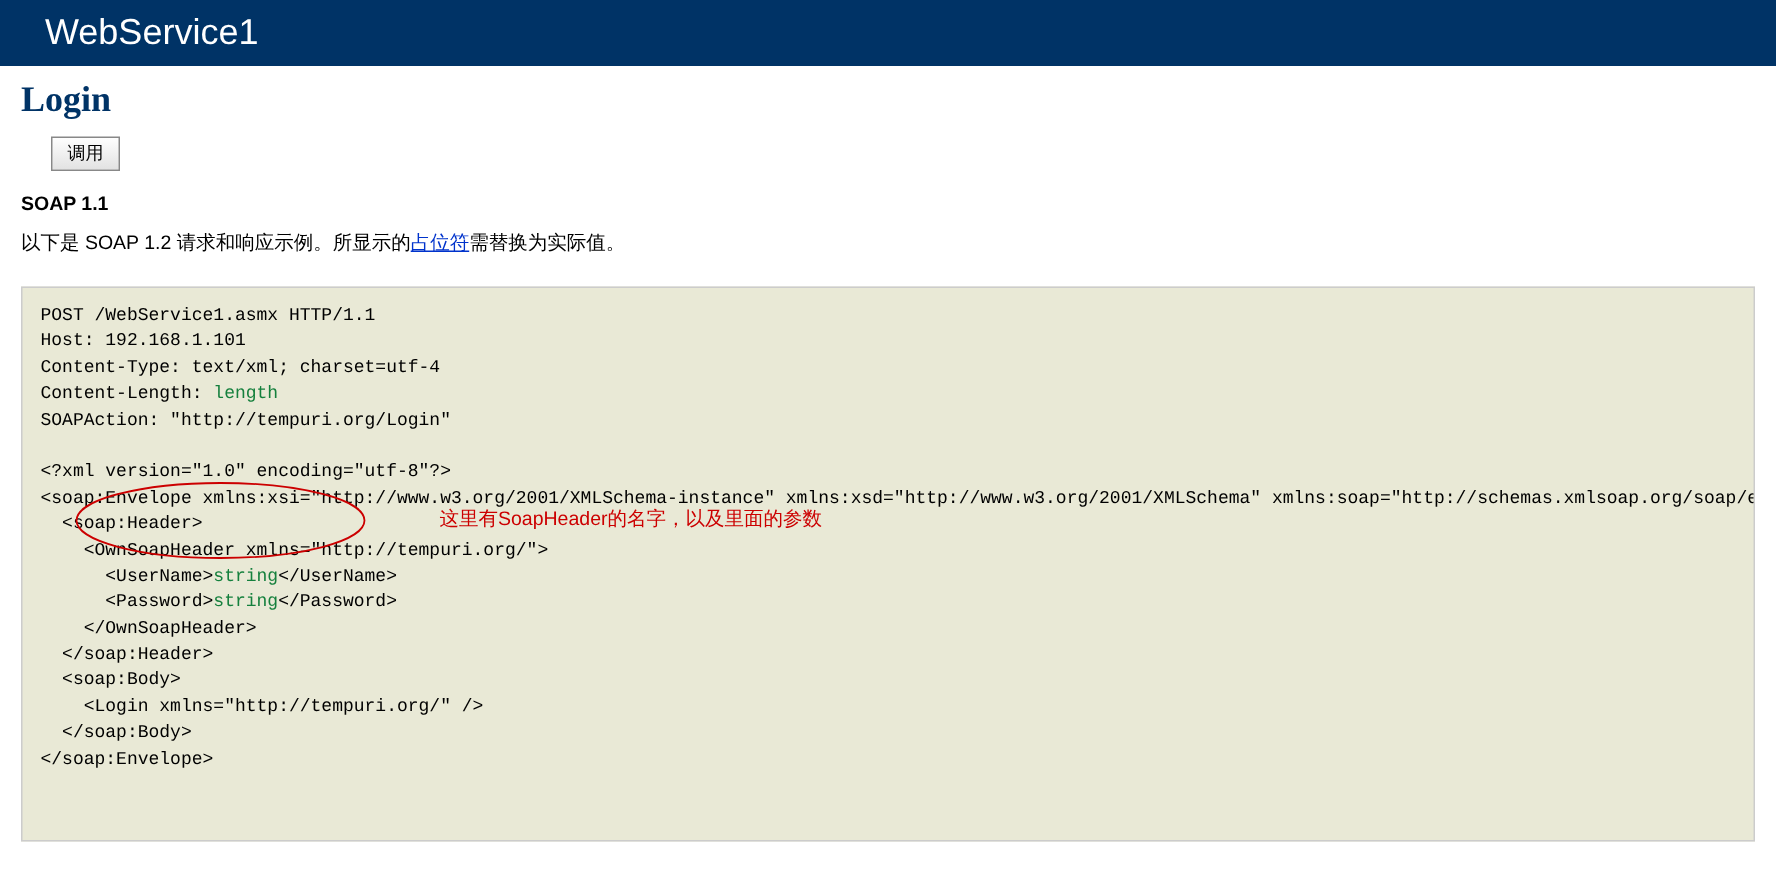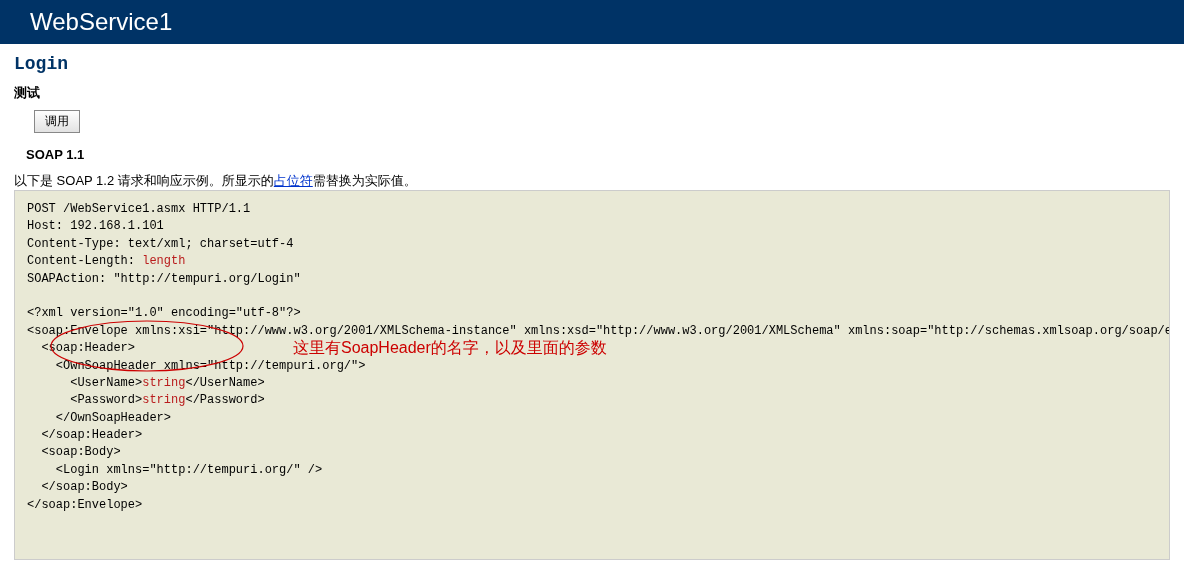--- a/index.html
+++ b/index.html
@@ -22,23 +22,23 @@
   .content {
     padding: 10px 14px 0 14px;
   }
   .intro {
     font-size: 13px;
     margin-bottom: 20px;
   }
   a { color: #0033cc; text-decoration: underline; }
   h2.op {
     color: #003366;
-    font-size: 18px;
+    font-size: 24px;
     margin: 0 0 10px 0;
-    font-family: Liberation Mono, monospace;
+    font-family: Liberation Serif, serif;
     font-weight: bold;
   }
   h3.sub {
     font-size: 13px;
     font-weight: bold;
     margin: 0 0 8px 0;
   }
   .indent {
     padding-left: 14px;
     font-size: 13px;
@@ -46,60 +46,59 @@
   .post-desc { margin: 0 0 4px 0; }
   .btnWrap { margin: 2px 0 14px 6px; }
   button.invoke {
     font-family: Arial, sans-serif;
     font-size: 12px;
     padding: 2px 10px;
     background: linear-gradient(#fefefe,#e2e2e2);
     border: 1px solid #888;
     cursor: pointer;
   }
-  .sectionLabel { font-weight: bold; font-size: 13px; margin: 0 0 10px 12px; }
-  .soapDesc { font-size: 13px; margin: 0 0 0 0; }
+  .sectionLabel { font-weight: bold; font-size: 13px; margin: 0 0 10px 0; }
+  .soapDesc { font-size: 13px; margin: 0 0 20px 0; }
   pre.codeBox {
     position: relative;
     background: #e9e9d6;
     border: 1px solid #ccc;
     padding: 10px 12px;
     font-family: Consolas, "Courier New", monospace;
     font-size: 12px;
     line-height: 1.45;
     margin: 0 0 12px 0;
     white-space: pre;
     overflow: hidden;
   }
-  pre.codeBox .ph { color: #b91c1c; font-family: inherit; }
+  pre.codeBox .ph { color: #15803d; font-family: inherit; }
   .annotation {
     position: absolute;
     color: #cc0000;
     font-family: Verdana, Arial, sans-serif;
-    font-size: 16px;
+    font-size: 13px;
     pointer-events: none;
   }
   svg.ellipse {
     position: absolute;
     pointer-events: none;
   }
 </style>
 </head>
 <body>
 
 <div class="header">
   <span>WebService1</span>
 </div>
 
 <div class="content">
 
 
   <h2 class="op">Login</h2>
 
-  <h3 class="sub">测试</h3>
 
   <div class="indent">
     <div class="btnWrap">
       <button class="invoke">调用</button>
     </div>
   </div>
 
   <p class="sectionLabel">SOAP 1.1</p>
 
   <p class="soapDesc">

